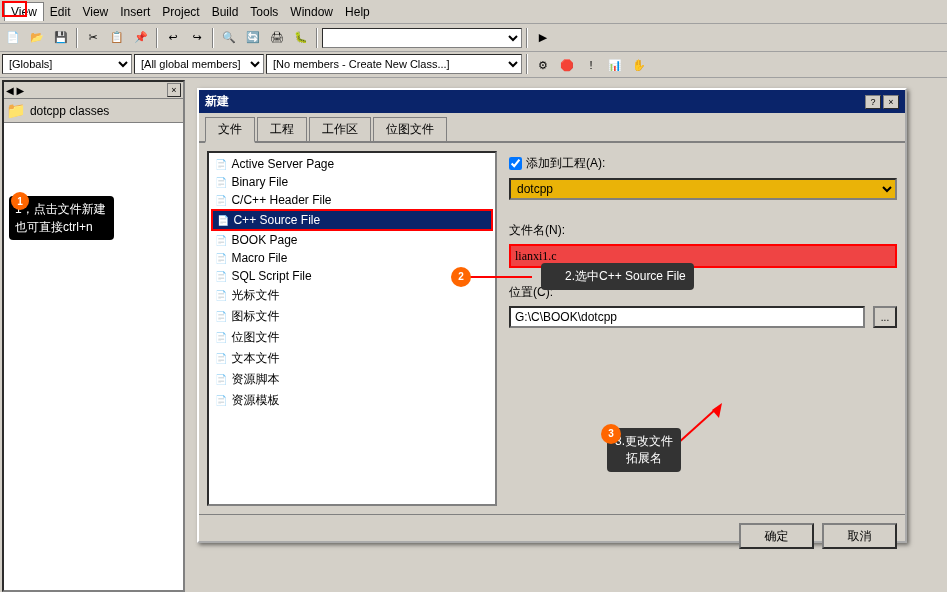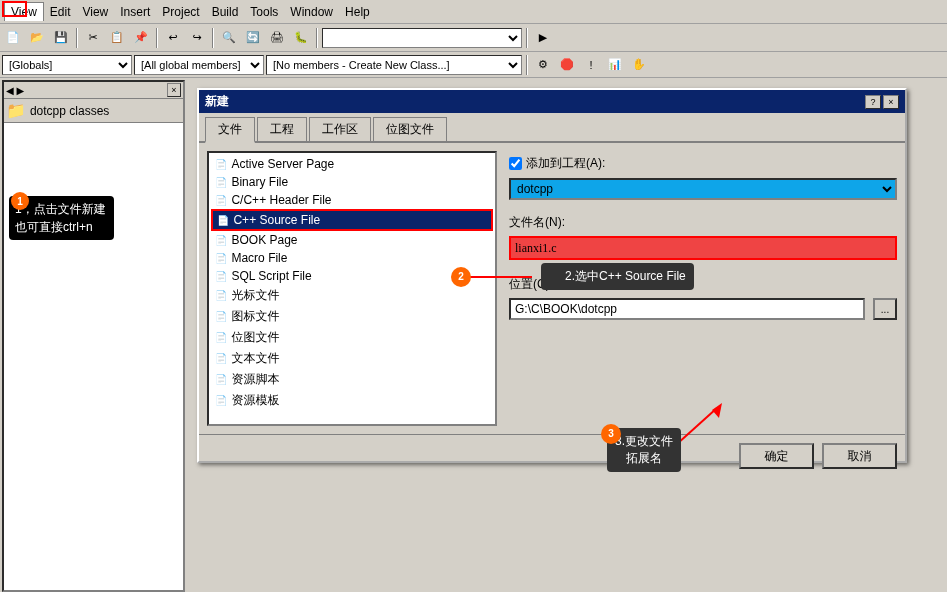--- a/index.html
+++ b/index.html
@@ -12,21 +12,21 @@
 
     
     .toolbar { background: #d4d0c8; border-bottom: 1px solid #a0a0a0; padding: 2px; display: flex; align-items: center; gap: 2px; height: 28px; }
     .toolbar-btn { width: 22px; height: 22px; background: #d4d0c8; border: 1px solid transparent; display: flex; align-items: center; justify-content: center; cursor: pointer; font-size: 11px; }
     .toolbar-sep { width: 2px; height: 20px; border-left: 1px solid #808080; border-right: 1px solid white; margin: 0 2px; }
     .toolbar-dropdown { height: 20px; background: white; border: 1px inset #808080; width: 200px; font-size: 11px; padding: 0 2px; }
     .toolbar-dropdown2 { height: 20px; background: white; border: 1px inset #808080; width: 130px; font-size: 11px; padding: 0 2px; }
     .toolbar-dropdown3 { height: 20px; background: white; border: 1px inset #808080; width: 256px; font-size: 11px; padding: 0 2px; }
 
     
-    .toolbar2 { background: #d4d0c8; border-bottom: 1px solid #a0a0a0; padding: 2px; display: flex; align-items: center; gap: 2px; height: 26px; }
+    .toolbar2 { background: #d4d0c8; border-bottom: 1px solid #a0a0a0; padding: 2px; display: flex; align-items: flex-start; gap: 2px; height: 26px; }
 
     
     .left-panel { width: 185px; background: white; border: 2px inset #808080; margin: 2px; position: relative; flex-shrink: 0; }
     .left-panel-header { background: #d4d0c8; border-bottom: 1px solid #808080; padding: 1px 2px; display: flex; align-items: center; justify-content: space-between; }
     .left-panel-header-btns { display: flex; gap: 1px; }
     .left-panel-close { width: 14px; height: 14px; background: #d4d0c8; border: 1px outset #808080; font-size: 9px; display: flex; align-items: center; justify-content: center; cursor: pointer; }
     .left-panel-title { display: flex; align-items: center; gap: 4px; padding: 2px; background: #d4d0c8; border-bottom: 1px solid #808080; }
     .left-panel-content { padding: 2px; }
     .dialog { position: absolute; top: 100px; left: 195px; width: 730px; height: 470px; background: #d4d0c8; border: 2px outset #ffffff; box-shadow: 2px 2px 4px rgba(0,0,0,0.5); pointer-events: all; }
     .dialog-titlebar { background: #0a246a; color: white; padding: 3px 6px; display: flex; align-items: center; justify-content: space-between; }
@@ -48,21 +48,21 @@
     .file-list-item.selected { background: #0a246a; color: white; }
 
     
     .right-panel { width: 220px; display: flex; flex-direction: column; gap: 8px; }
 
     
     .checkbox-row { display: flex; align-items: center; gap: 4px; }
 
     
     .project-dropdown-container { display: flex; flex-direction: column; gap: 2px; }
-    .project-dropdown { height: 22px; background: #0ea5e9; border: 2px inset #808080; width: 100%; font-size: 12px; padding: 0 2px; }
+    .project-dropdown { height: 22px; background: #eab308; border: 2px inset #808080; width: 100%; font-size: 12px; padding: 0 2px; }
 
     
     .filename-section { display: flex; flex-direction: column; gap: 2px; margin-top: 8px; }
     .filename-input { height: 24px; border: 2px solid red; background: #ef4444; padding: 0 4px; font-size: 12px; width: 100%; font-family: Liberation Serif, serif; }
 
     
     .location-section { display: flex; flex-direction: column; gap: 2px; margin-top: 8px; }
     .location-row { display: flex; gap: 8px; }
     .location-input { flex: 1; height: 22px; border: 2px inset #808080; background: white; padding: 0 4px; font-size: 12px; }
     .location-browse { width: 24px; height: 22px; background: #d4d0c8; border: 2px outset #808080; display: flex; align-items: center; justify-content: center; cursor: pointer; font-size: 10px; }
@@ -150,21 +150,21 @@
         <span>1，点击文件新建<br>也可直接ctrl+n</span>
       </div>
     </div>
   </div>
 
   <div style="flex:1; position:relative;">
 
     <div style="position:absolute; top:-72px; left:-940px; z-index:300; pointer-events:none;">
     </div>
 
-    <div class="dialog" style="top:10px; left:10px; width:710px; height:375px;">
+    <div class="dialog" style="top:10px; left:10px; width:710px; height:455px;">
 
       <div class="dialog-titlebar">
         <span class="dialog-title-text">新建</span>
         <div class="dialog-controls">
           <button class="dialog-ctrl-btn">?</button>
           <button class="dialog-ctrl-btn">×</button>
         </div>
       </div>
 
       <div class="dialog-tabs">
@@ -237,21 +237,21 @@
             <input type="checkbox" checked="" id="chk-proj" style="">
             <label for="chk-proj">添加到工程(A):</label>
           </div>
 
           <div class="project-dropdown-container">
             <select class="project-dropdown">
               <option>dotcpp</option>
             </select>
           </div>
 
-          <div class="filename-section" style="margin-top:8px;">
+          <div class="filename-section" style="margin-top:16px;">
             <label style="margin-bottom:3px;">文件名(N):</label>
             <input type="text" class="filename-input" value="lianxi1.c" style="border: 2px solid red; height: 24px; padding: 0px 4px;">
           </div>
 
           <div class="location-section" style="margin-top:10px;">
             <label style="margin-bottom:3px;">位置(C):</label>
             <div class="location-row">
               <input type="text" class="location-input" value="G:\C\BOOK\dotcpp" style="">
               <button class="location-browse">...</button>
             </div>

